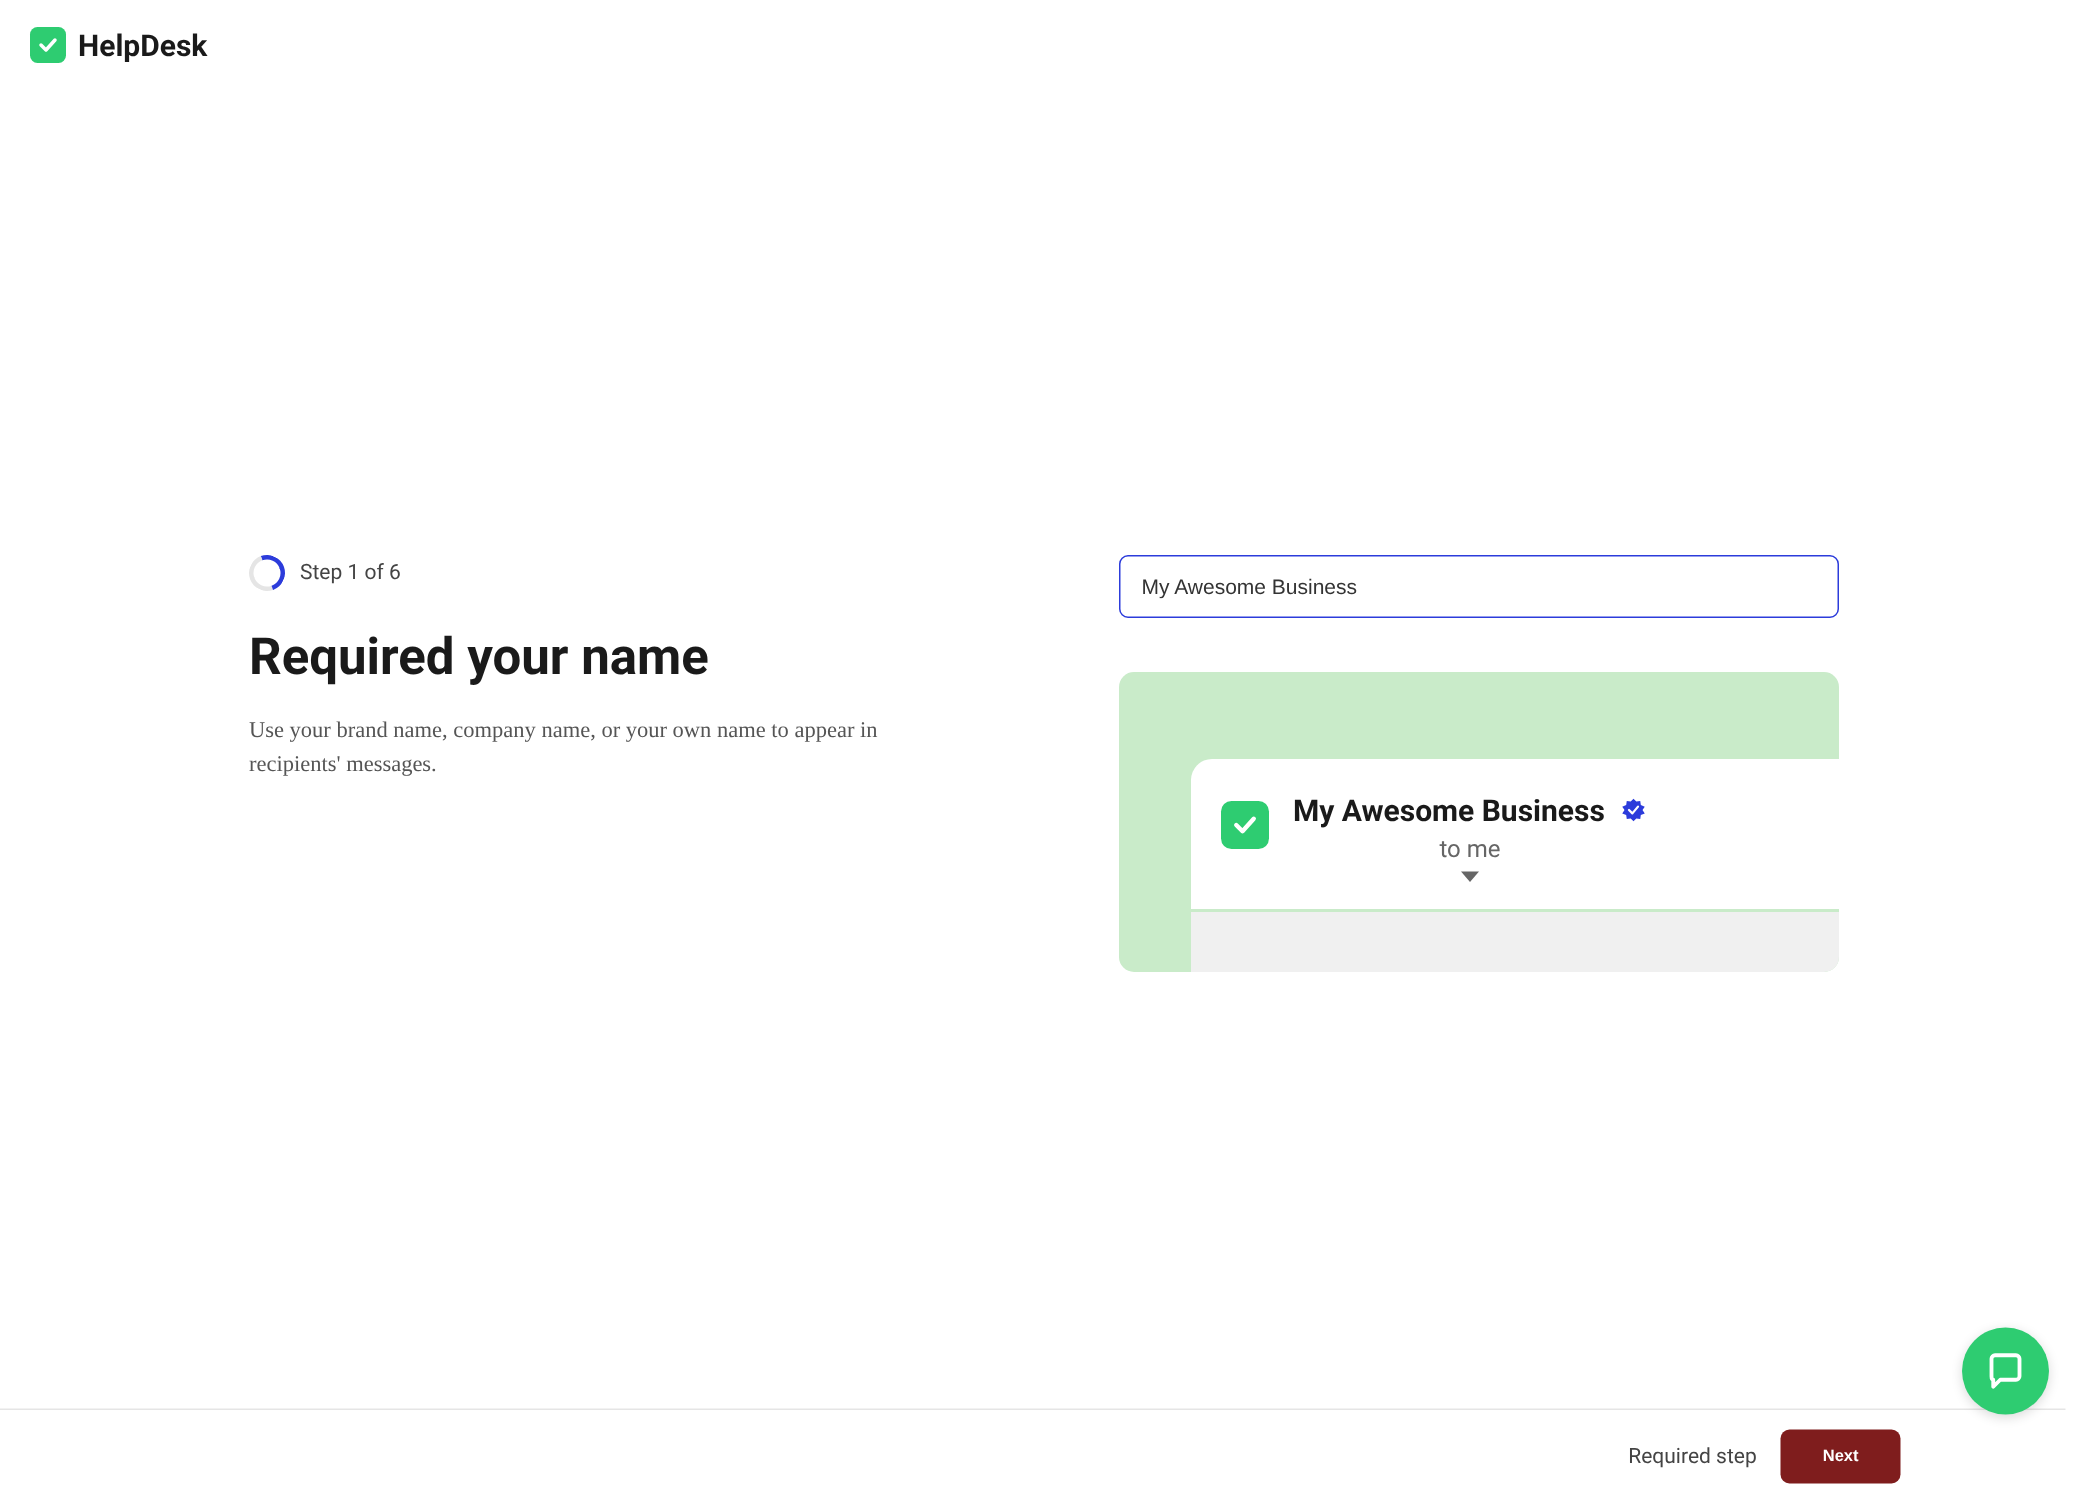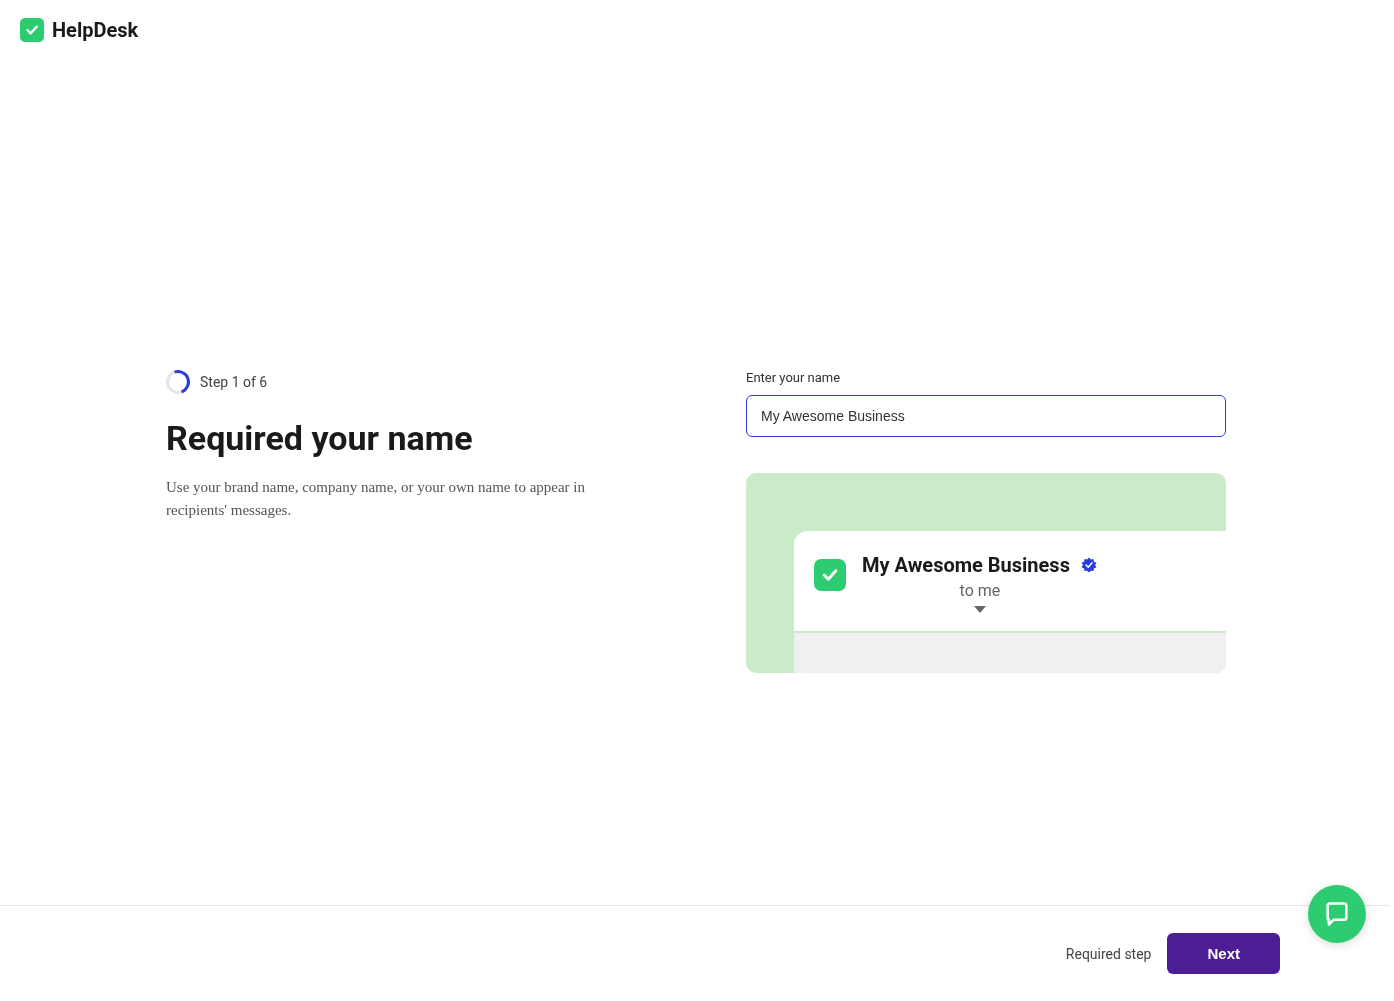--- a/index.html
+++ b/index.html
@@ -167,40 +167,40 @@
       bottom: 0;
       left: 48px;
       right: 0;
       height: 40px;
       background: #f0f0f0;
     }
     .footer {
       position: absolute;
       bottom: 0;
       left: 0;
-      right: 4px;
-      height: 96px;
+      right: 17px;
+      height: 62px;
       border-top: 1px solid #e5e5e5;
       display: flex;
       align-items: center;
       justify-content: flex-end;
       padding-right: 110px;
       gap: 16px;
     }
     .required-text {
       font-size: 14px;
       color: #444;
     }
     .next-button {
-      background: #4c1d95;
+      background: #7f1d1d;
       color: #ffffff;
       border: none;
       border-radius: 6px;
-      padding: 12px 40px;
-      font-size: 15px;
+      padding: 12px 28px;
+      font-size: 11px;
       font-weight: 600;
       cursor: pointer;
     }
     .chat-bubble {
       position: absolute;
       bottom: 58px;
       right: 28px;
       width: 58px;
       height: 58px;
       background: #2ecc71;
@@ -228,21 +228,20 @@
   <div class="left-column">
     <div class="step-indicator">
       <div class="progress-circle"></div>
       <span class="step-text">Step 1 of 6</span>
     </div>
     <h1 class="page-title">Required your name</h1>
     <p class="page-subtitle">Use your brand name, company name, or your own name to appear in recipients' messages.</p>
   </div>
 
   <div class="right-column">
-    <label class="input-label">Enter your name</label>
     <input type="text" class="name-input" value="My Awesome Business" style="">
     
     <div class="preview-card">
       <div class="email-preview">
         <div class="email-avatar">
           <svg width="20" height="20" viewBox="0 0 24 24" fill="none">
             <path d="M5 12 L10 17 L19 7" stroke="#ffffff" stroke-width="3.5" stroke-linecap="round" stroke-linejoin="round"></path>
           </svg>
         </div>
         <div class="email-info">

